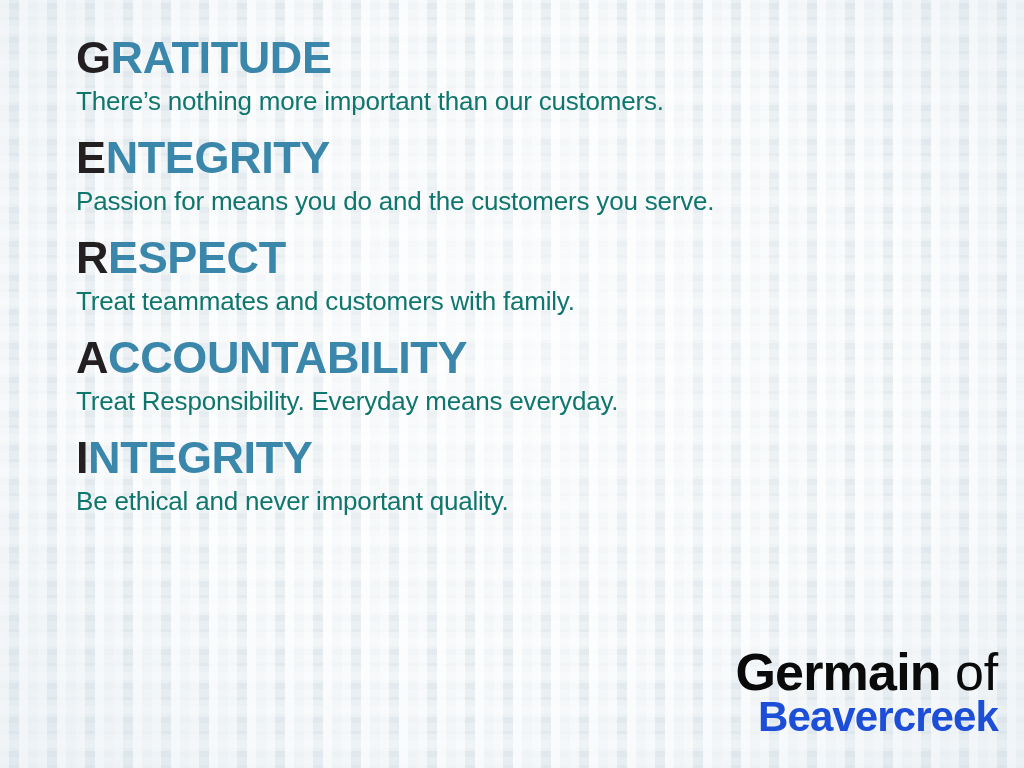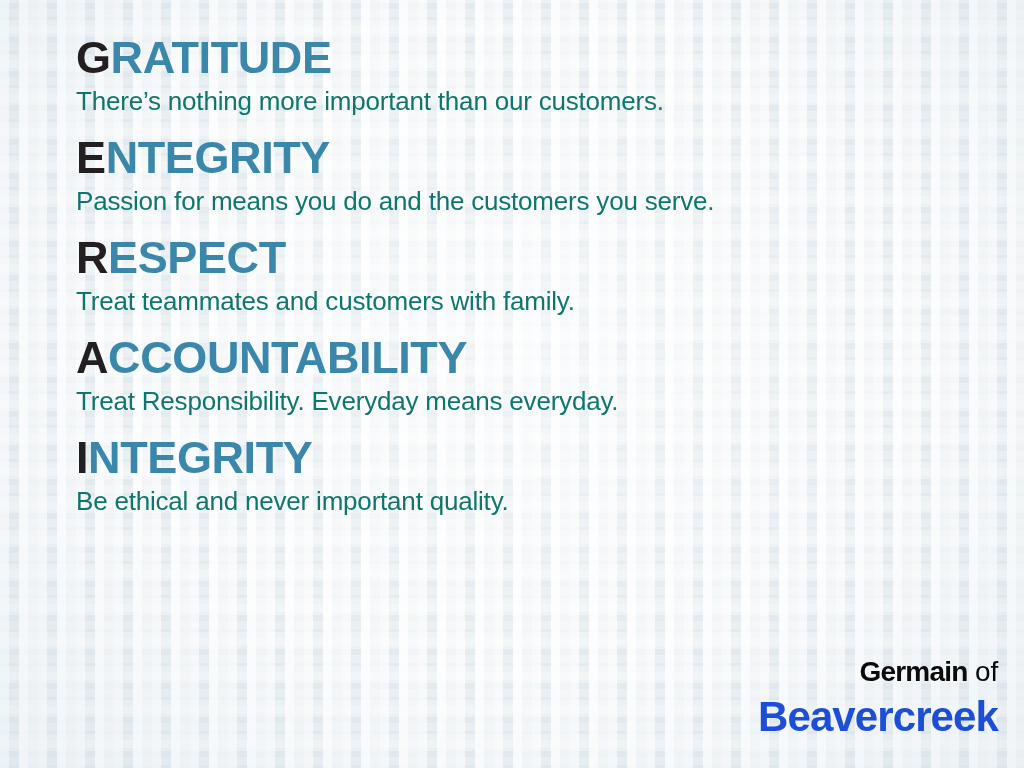--- a/index.html
+++ b/index.html
@@ -110,21 +110,21 @@
   
   .logo {
     position: absolute;
     right: 26px;
     bottom: 28px;
     text-align: right;
     line-height: 1;
   }
   .logo-line1 {
     font-family: "Liberation Sans", sans-serif;
-    font-size: 28px;
+    font-size: 52px;
     line-height: 44px;
     color: #0a0a0a;
     letter-spacing: -0.8px;
     white-space: nowrap;
   }
   .logo-brand {
     font-weight: bold;
   }
   .logo-of {
     font-weight: normal;

